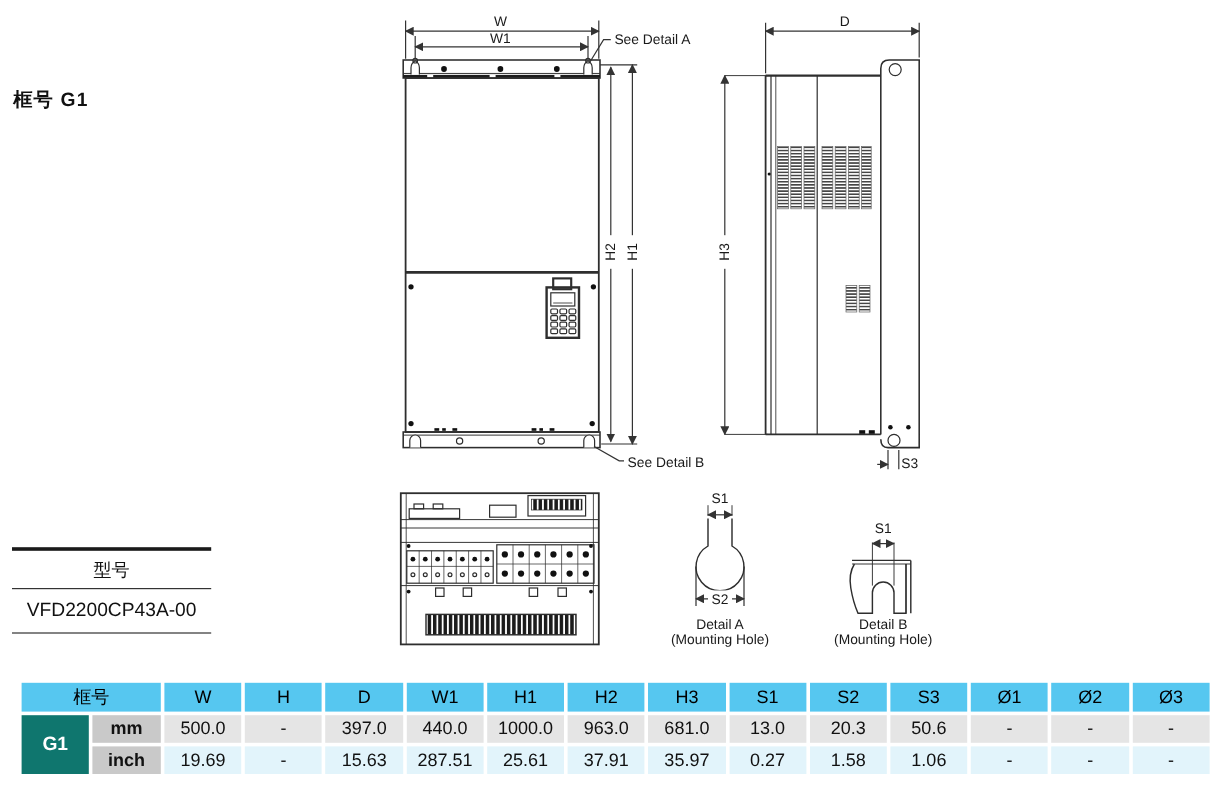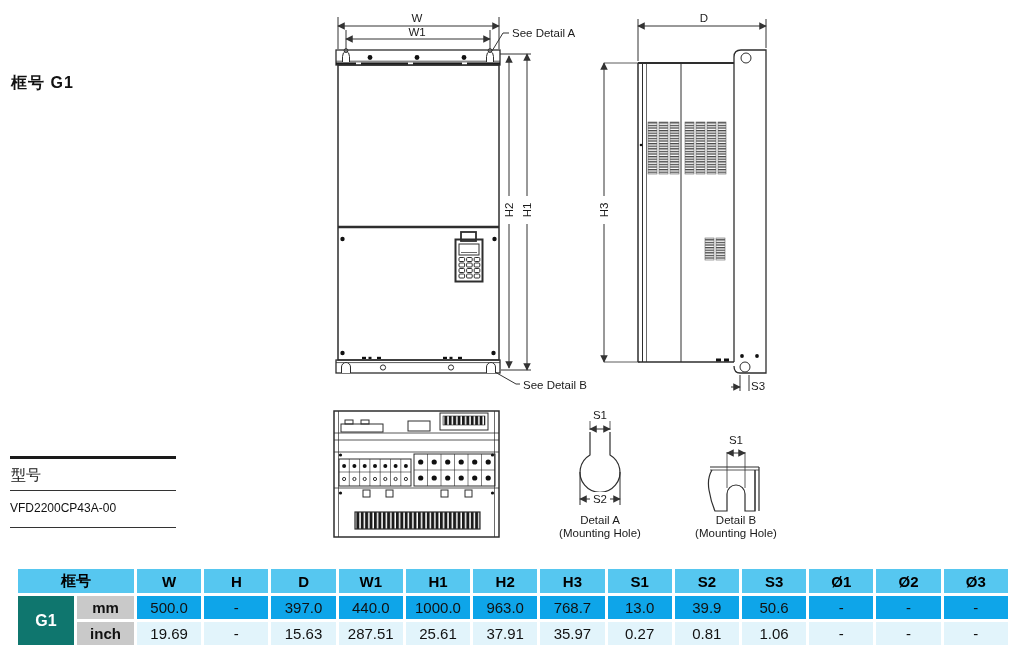--- a/index.html
+++ b/index.html
@@ -1,27 +1,27 @@
 <!DOCTYPE html>
 <html><head>
 <meta charset="utf-8">
 <style>
   html,body{margin:0;padding:0;background:#ffffff;}
   body{width:1026px;height:658px;position:relative;font-family:"Liberation Sans",sans-serif;color:#111;overflow:hidden;}
   .frame-heading{position:absolute;left:11px;top:73px;font-size:16px;font-weight:bold;letter-spacing:1px;}
   .drawing-svg{position:absolute;left:0;top:0;}
-  .model-section{position:absolute;left:10px;top:456px;width:166px;}
+  .model-section{position:absolute;left:10px;top:456px;width:166px;text-align:center;}
   .model-section .rule-thick{border-top:3px solid #1a1a1a;}
   .model-title{font-size:15px;padding:7px 1px 5px;border-bottom:1.5px solid #333;}
-  .model-list{font-size:12px;line-height:21px;padding:7px 0 8px;border-bottom:1.5px solid #333;}
+  .model-list{font-size:16px;line-height:21px;padding:7px 0 8px;border-bottom:1.5px solid #333;}
   .dim-table{position:absolute;left:15px;top:566px;width:996px;border-collapse:separate;border-spacing:3px;table-layout:fixed;font-size:15px;text-align:center;}
   .dim-table th,.dim-table td{padding:0;overflow:hidden;white-space:nowrap;}
-  .dim-table th{height:24px;background:#56c7f0;font-weight:bold;color:#000;}
+  .dim-table th{height:24px;background:#56c7f0;font-weight:normal;color:#000;}
   .dim-table td{height:23px;}
-  .dim-table td.v{background:#0ea5e9;}
+  .dim-table td.v{background:#e5e5e5;}
   .dim-table tr.row-inch td.v{background:#e2f4fb;margin-top:45px;}
   .dim-table td.frame{background:#0f766e;color:#fff;font-weight:bold;font-size:16px;}
   .dim-table td.unit{background:#c9c9c9;font-weight:bold;margin-top:19px;}
   svg text{font-family:"Liberation Sans",sans-serif;font-size:11.5px;fill:#1a1a1a;}
 </style>
 </head>
 <body>
 
 <div class="frame-heading">框号 G1</div>
 
@@ -334,38 +334,38 @@
   <tbody>
     <tr class="row-mm">
       <td class="frame" rowspan="2">G1</td>
       <td class="unit">mm</td>
       <td class="v">500.0</td>
       <td class="v">-</td>
       <td class="v">397.0</td>
       <td class="v">440.0</td>
       <td class="v">1000.0</td>
       <td class="v">963.0</td>
-      <td class="v">768.7</td>
+      <td class="v">681.0</td>
       <td class="v">13.0</td>
-      <td class="v">39.9</td>
+      <td class="v">20.3</td>
       <td class="v">50.6</td>
       <td class="v">-</td>
       <td class="v">-</td>
       <td class="v">-</td>
     </tr>
     <tr class="row-inch">
       <td class="unit">inch</td>
       <td class="v">19.69</td>
       <td class="v">-</td>
       <td class="v">15.63</td>
       <td class="v">287.51</td>
       <td class="v">25.61</td>
       <td class="v">37.91</td>
       <td class="v">35.97</td>
       <td class="v">0.27</td>
-      <td class="v">0.81</td>
+      <td class="v">1.58</td>
       <td class="v">1.06</td>
       <td class="v">-</td>
       <td class="v">-</td>
       <td class="v">-</td>
     </tr>
   </tbody>
 </table>
 
 </body></html>

